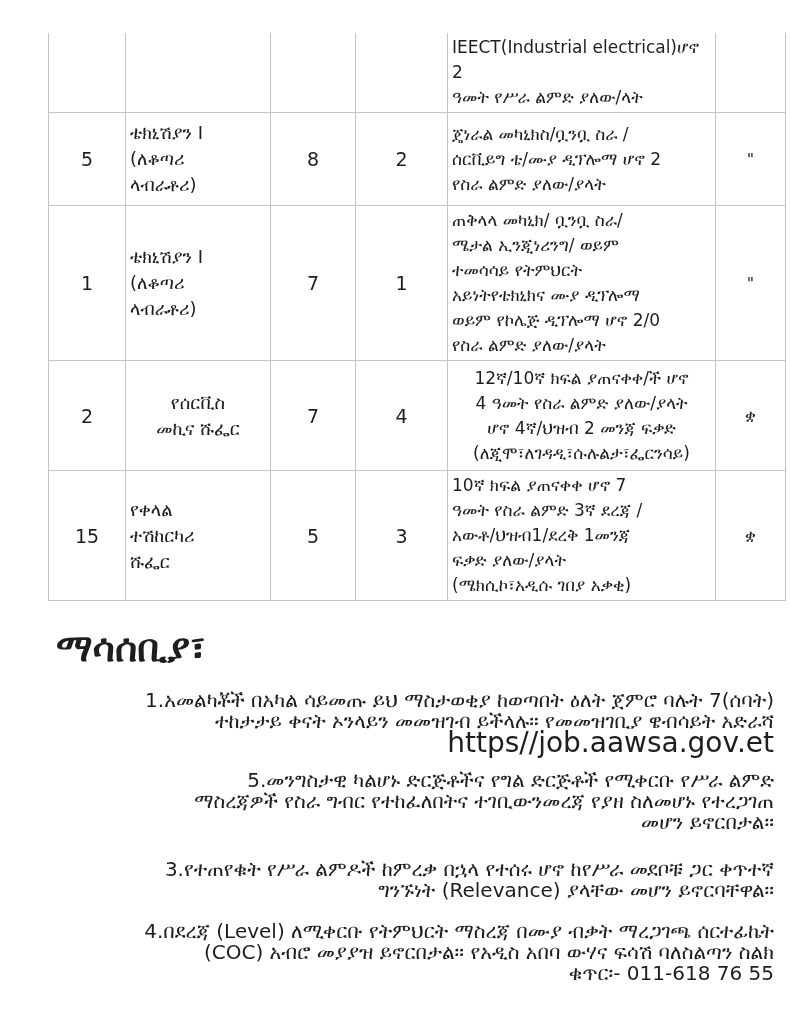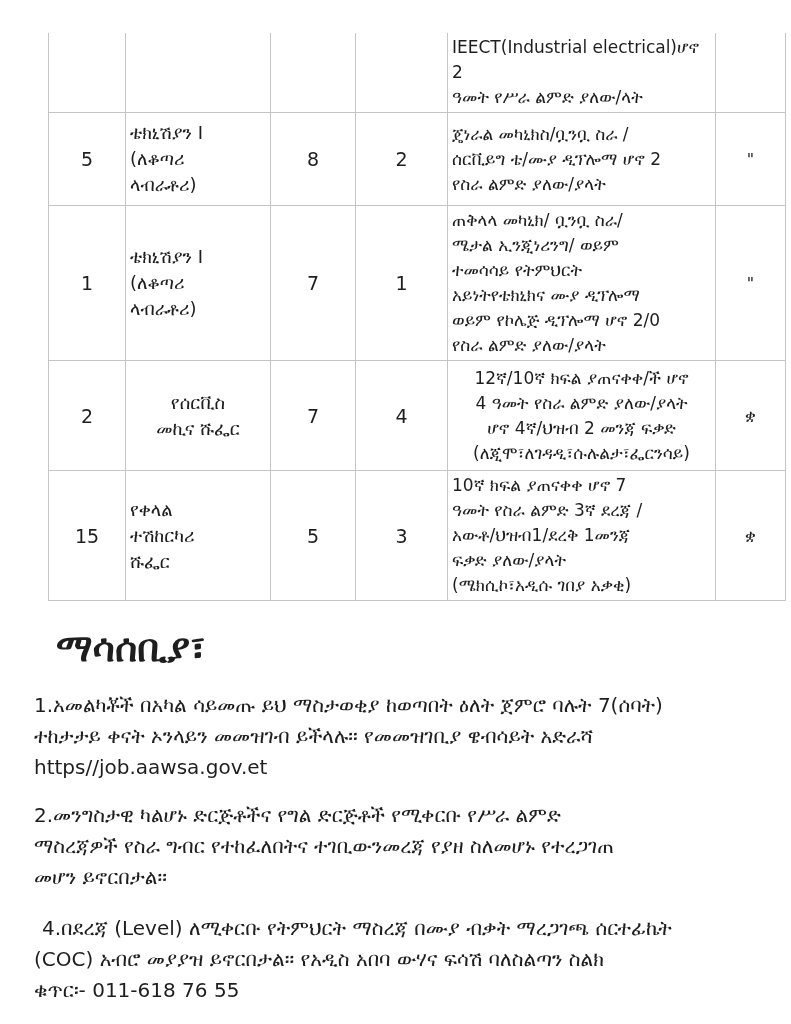--- a/index.html
+++ b/index.html
@@ -40,25 +40,26 @@
   
   .notes{padding:0 20px 0 34px;width:740px;}
   .notes-title{
     font-size:38px;
     font-weight:bold;
     margin:24px 0 16px 22px;
     line-height:1.25;
   }
   .note{
     font-size:20px;
-    line-height:31px;
+    line-height:21px;
     margin:17px 0 0 0;
     white-space:pre-line;
+    text-align:right;
   }
-  .note.url-line{margin:0;font-size:20px;}
+  .note.url-line{margin:0;font-size:28px;}
   .note.p3{margin-top:26px;}
   .note.p4{margin-top:20px;text-indent:8px;}
 </style>
 </head>
 <body>
 
 <div class="doc">
 
   <table class="vtab">
     <colgroup>
@@ -139,23 +140,25 @@
     </tbody>
   </table>
 
   <div class="notes">
     <h1 class="notes-title">ማሳሰቢያ፣</h1>
 
     <p class="note p1">1.አመልካቾች በአካል ሳይመጡ ይህ ማስታወቂያ ከወጣበት ዕለት ጀምሮ ባሉት 7(ሰባት)
 ተከታታይ ቀናት ኦንላይን መመዝገብ ይችላሉ፡፡ የመመዝገቢያ ዌብሳይት አድራሻ</p>
     <p class="note url-line">https//job.aawsa.gov.et</p>
 
-    <p class="note p2">2.መንግስታዊ ካልሆኑ ድርጅቶችና የግል ድርጅቶች የሚቀርቡ የሥራ ልምድ
+    <p class="note p2">5.መንግስታዊ ካልሆኑ ድርጅቶችና የግል ድርጅቶች የሚቀርቡ የሥራ ልምድ
 ማስረጃዎች የስራ ግብር የተከፈለበትና ተገቢውንመረጃ የያዘ ስለመሆኑ የተረጋገጠ
 መሆን ይኖርበታል፡፡</p>
 
+    <p class="note p3">3.የተጠየቁት የሥራ ልምዶች ከምረቃ በኋላ የተሰሩ ሆኖ ከየሥራ መደቦቹ ጋር ቀጥተኛ
+ግንኙነት (Relevance) ያላቸው መሆን ይኖርባቸዋል፡፡</p>
 
     <p class="note p4">4.በደረጃ (Level) ለሚቀርቡ የትምህርት ማስረጃ በሙያ ብቃት ማረጋገጫ ሰርተፊኬት
 (COC) አብሮ መያያዝ ይኖርበታል፡፡ የአዲስ አበባ ውሃና ፍሳሽ ባለስልጣን ስልክ
 ቁጥር፡- 011-618 76 55</p>
   </div>
 
 </div>
 
 </body></html>

